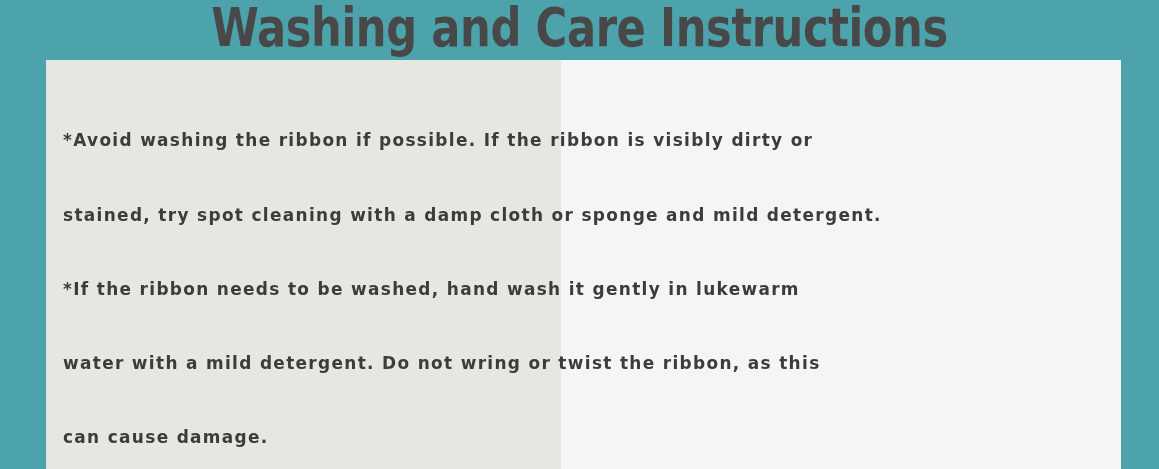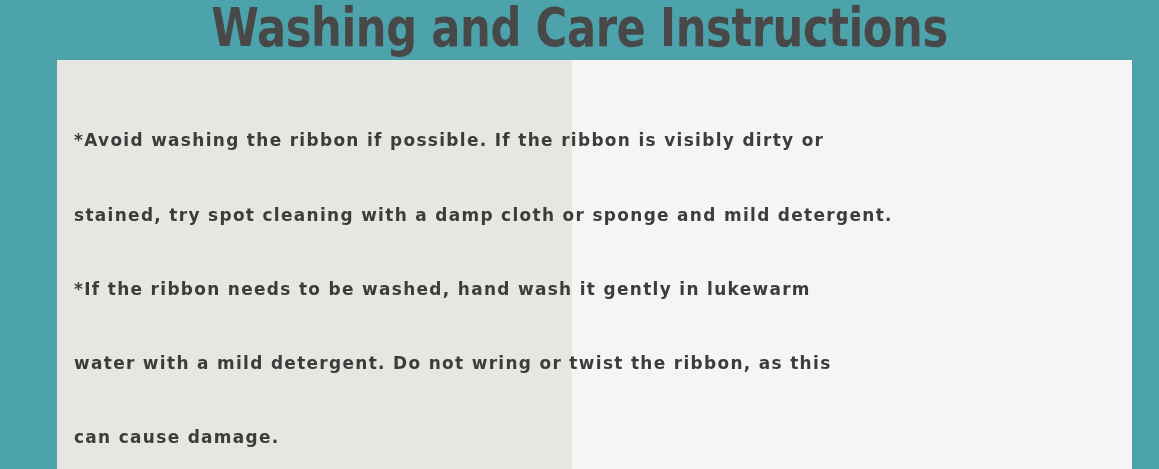--- a/index.html
+++ b/index.html
@@ -36,21 +36,20 @@
     white-space: nowrap;
   }
   #card {
     position: absolute;
     left: 46px;
     top: 60px;
     width: 1075px;
     height: 409px;
     background: #14b8a6;
     overflow: hidden;
-    margin-left: 11px;
   }
   #panel-left {
     position: absolute;
     left: 0;
     top: 0;
     width: 515px;
     height: 409px;
     background: #e6e7e0;
   }
   #panel-right {

